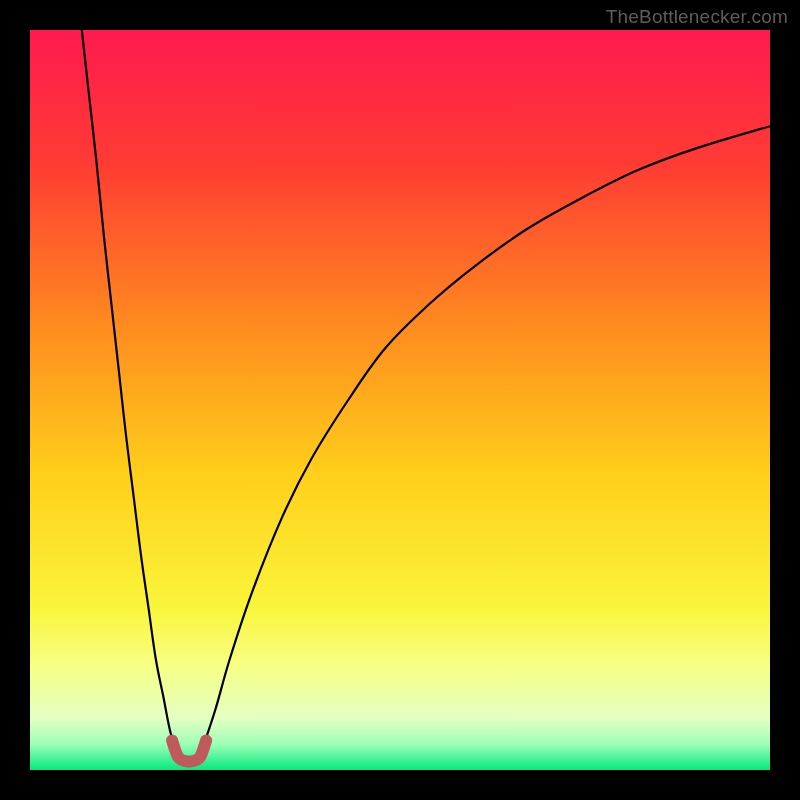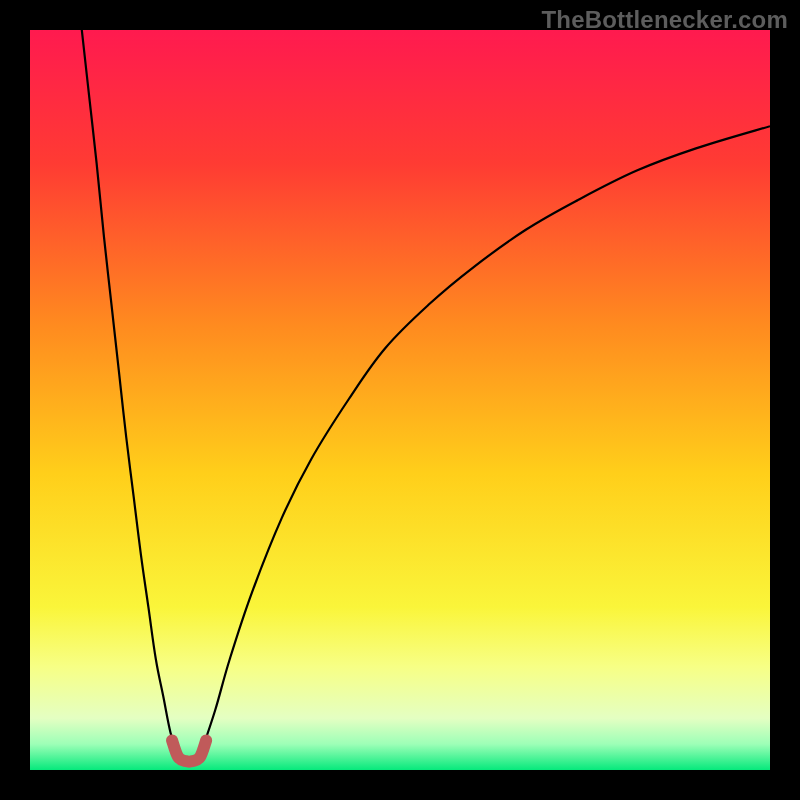--- a/index.html
+++ b/index.html
@@ -36,22 +36,22 @@
     position: absolute;
     left: 0; top: 0;
     width: 100%;
     height: 100%;
   }
   .watermark {
     position: absolute;
     top: 6px;
     right: 12px;
     color: #5d5d5d;
-    font-size: 24px;
-    font-weight: 700;
+    font-size: 19px;
+    font-weight: 400;
     letter-spacing: 0.2px;
   }
 </style>
 </head>
 <body>
 
 <div class="frame">
 
   <div class="watermark">TheBottlenecker.com</div>
 

